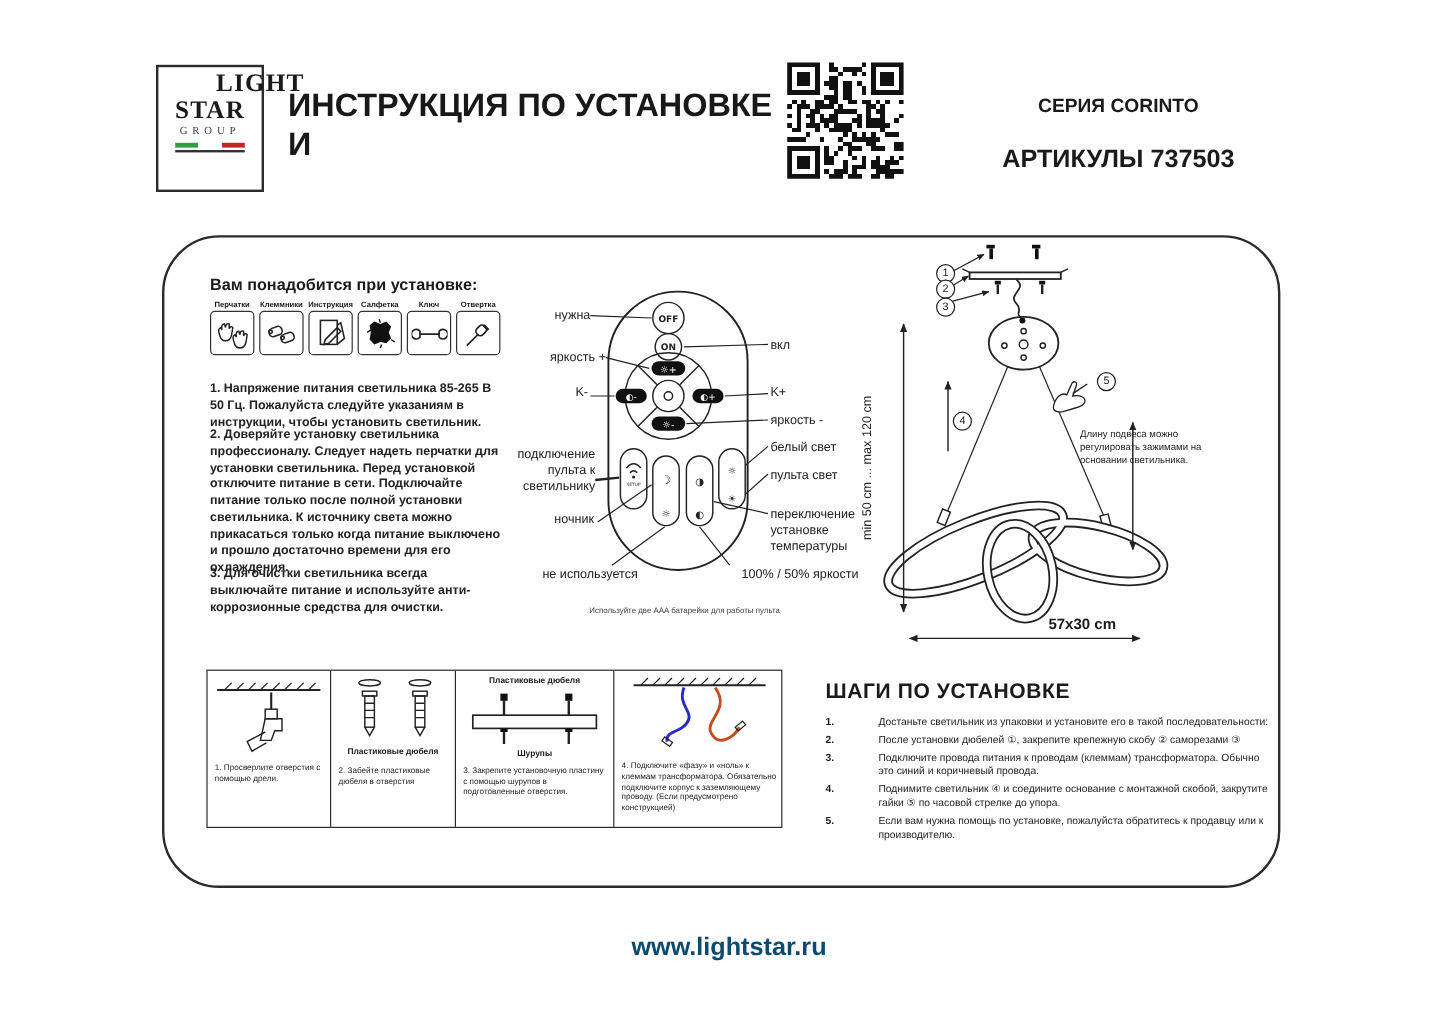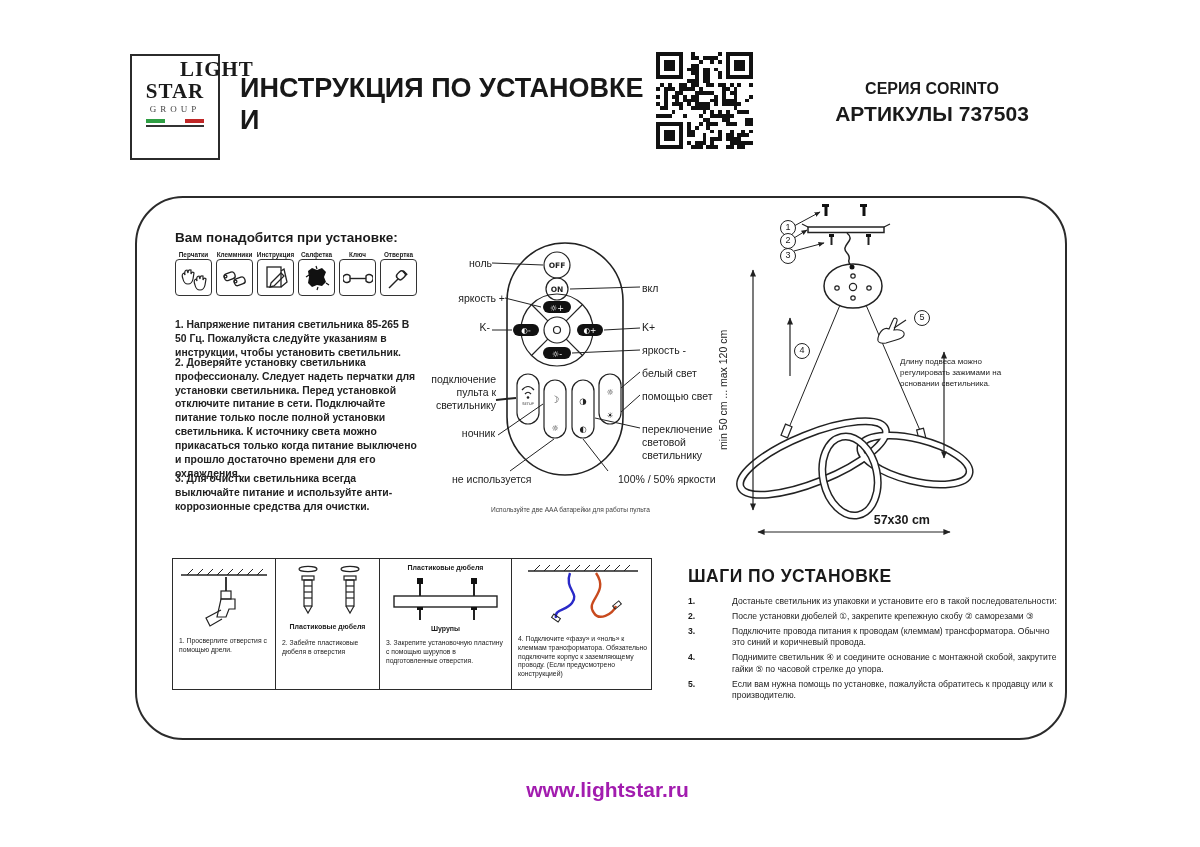--- a/index.html
+++ b/index.html
@@ -11,21 +11,21 @@
             font-family:"Liberation Serif",serif;}
   .logo-l1{font-size:21px;font-weight:700;letter-spacing:1px;margin-top:2px;line-height:1.05;padding-left:48px;}
   .logo-l2{font-size:21px;font-weight:700;letter-spacing:1px;line-height:1.05;}
   .logo-l3{font-size:9px;letter-spacing:4px;margin-top:2px;color:#444;}
   .flag{width:58px;height:6px;margin:5px auto 0;display:flex;border-bottom:2px solid #333;}
   .flag span{flex:1;height:4px;display:block;}
   .doc-title{left:240px;top:72px;width:420px;font-size:27px;font-weight:700;line-height:1.2;color:#181818;}
   .qr{left:656px;top:52px;width:97px;height:97px;}
   .series-wrap{left:798px;top:80px;width:268px;text-align:center;}
   .series{font-size:16px;font-weight:700;}
-  .article{font-size:21px;font-weight:700;margin-top:4px;}
+  .article{font-size:21px;font-weight:700;margin-top:23px;}
   
   .main-box{left:135px;top:196px;width:928px;height:540px;border:2.5px solid #2b2b2b;border-radius:48px;}
   
   .need-heading{left:175px;top:230px;font-size:13.5px;font-weight:700;}
   .tools{left:173px;top:251px;width:246px;display:flex;}
   .tool{width:41px;text-align:center;}
   .tool-label{font-size:6.4px;font-weight:700;margin-bottom:1px;}
   .tool-box{width:35px;height:35px;border:1.6px solid #333;border-radius:4px;margin:0 auto;
             display:flex;align-items:center;justify-content:center;}
   .warn{left:175px;width:243px;font-size:10.4px;font-weight:700;line-height:1.33;color:#222;}
@@ -45,21 +45,21 @@
   .panel{position:relative;height:100%;border-right:1.4px solid #2b2b2b;}
   .panel:last-child{border-right:none;}
   .pcap{position:absolute;left:6px;right:3px;font-size:6.8px;line-height:1.3;color:#222;}
   .plabel{position:absolute;left:0;right:0;text-align:center;font-size:7px;font-weight:700;}
   
   .steps-heading{left:688px;top:566px;font-size:17.5px;font-weight:700;letter-spacing:.5px;}
   .steps{left:688px;top:596px;width:372px;}
   .step-row{display:flex;margin-bottom:3.5px;}
   .step-num{flex:0 0 44px;font-size:8.6px;font-weight:700;}
   .step-text{font-size:8.6px;line-height:1.33;color:#222;}
-  .footer{left:15px;right:0;top:778px;text-align:center;font-size:21px;font-weight:700;color:#a21caf;}
+  .footer{left:15px;right:0;top:778px;text-align:center;font-size:21px;font-weight:700;color:#0c4a6e;}
   svg text{font-family:"DejaVu Sans",sans-serif;}
 </style>
 </head>
 <body>
 
 <div id="page">
 
   <div class="abs logo-box">
     <div class="logo-l1">LIGHT</div>
     <div class="logo-l2">STAR</div>
@@ -415,31 +415,31 @@
       <line x1="196" y1="150" x2="215" y2="134"></line>
       <line x1="196" y1="174" x2="215" y2="157"></line>
       <line x1="71" y1="162" x2="91" y2="160" stroke-width="2"></line>
       <line x1="73" y1="197" x2="118" y2="166"></line>
       <line x1="85" y1="233" x2="129" y2="201"></line>
       <line x1="183" y1="233" x2="158" y2="201"></line>
       <line x1="215" y1="190" x2="170" y2="180"></line>
     </g>
   </svg>
 
-  <div class="abs rlab r-right" style="left:430px;top:257px;width:62px;">ноль</div>
+  <div class="abs rlab r-right" style="left:430px;top:257px;width:62px;">нужна</div>
   <div class="abs rlab" style="left:642px;top:282px;">вкл</div>
   <div class="abs rlab r-right" style="left:425px;top:292px;width:80px;">яркость +</div>
   <div class="abs rlab r-right" style="left:450px;top:321px;width:40px;">K-</div>
   <div class="abs rlab" style="left:642px;top:321px;">K+</div>
   <div class="abs rlab" style="left:642px;top:344px;">яркость -</div>
   <div class="abs rlab" style="left:642px;top:367px;">белый свет</div>
-  <div class="abs rlab" style="left:642px;top:390px;">помощью свет</div>
+  <div class="abs rlab" style="left:642px;top:390px;">пульта свет</div>
   <div class="abs rlab r-right" style="left:424px;top:373px;width:72px;">подключение пульта к светильнику</div>
   <div class="abs rlab r-right" style="left:440px;top:427px;width:55px;">ночник</div>
-  <div class="abs rlab" style="left:642px;top:423px;width:92px;">переключение световой светильнику</div>
+  <div class="abs rlab" style="left:642px;top:423px;width:92px;">переключение установке температуры</div>
   <div class="abs rlab" style="left:452px;top:473px;">не используется</div>
   <div class="abs rlab" style="left:618px;top:473px;">100% / 50% яркости</div>
   <div class="abs battery-note">Используйте две AAA батарейки для работы пульта</div>
 
   <svg class="abs" style="left:710px;top:198px;" width="355" height="350" viewBox="0 0 355 350" fill="none" stroke="#222" stroke-width="1.2">
     <defs>
       <marker id="ah" markerWidth="7" markerHeight="6" refX="5.5" refY="2.5" orient="auto-start-reverse">
         <path d="M0,0 L6,2.5 L0,5 z" fill="#222" stroke="none"></path>
       </marker>
     </defs>

